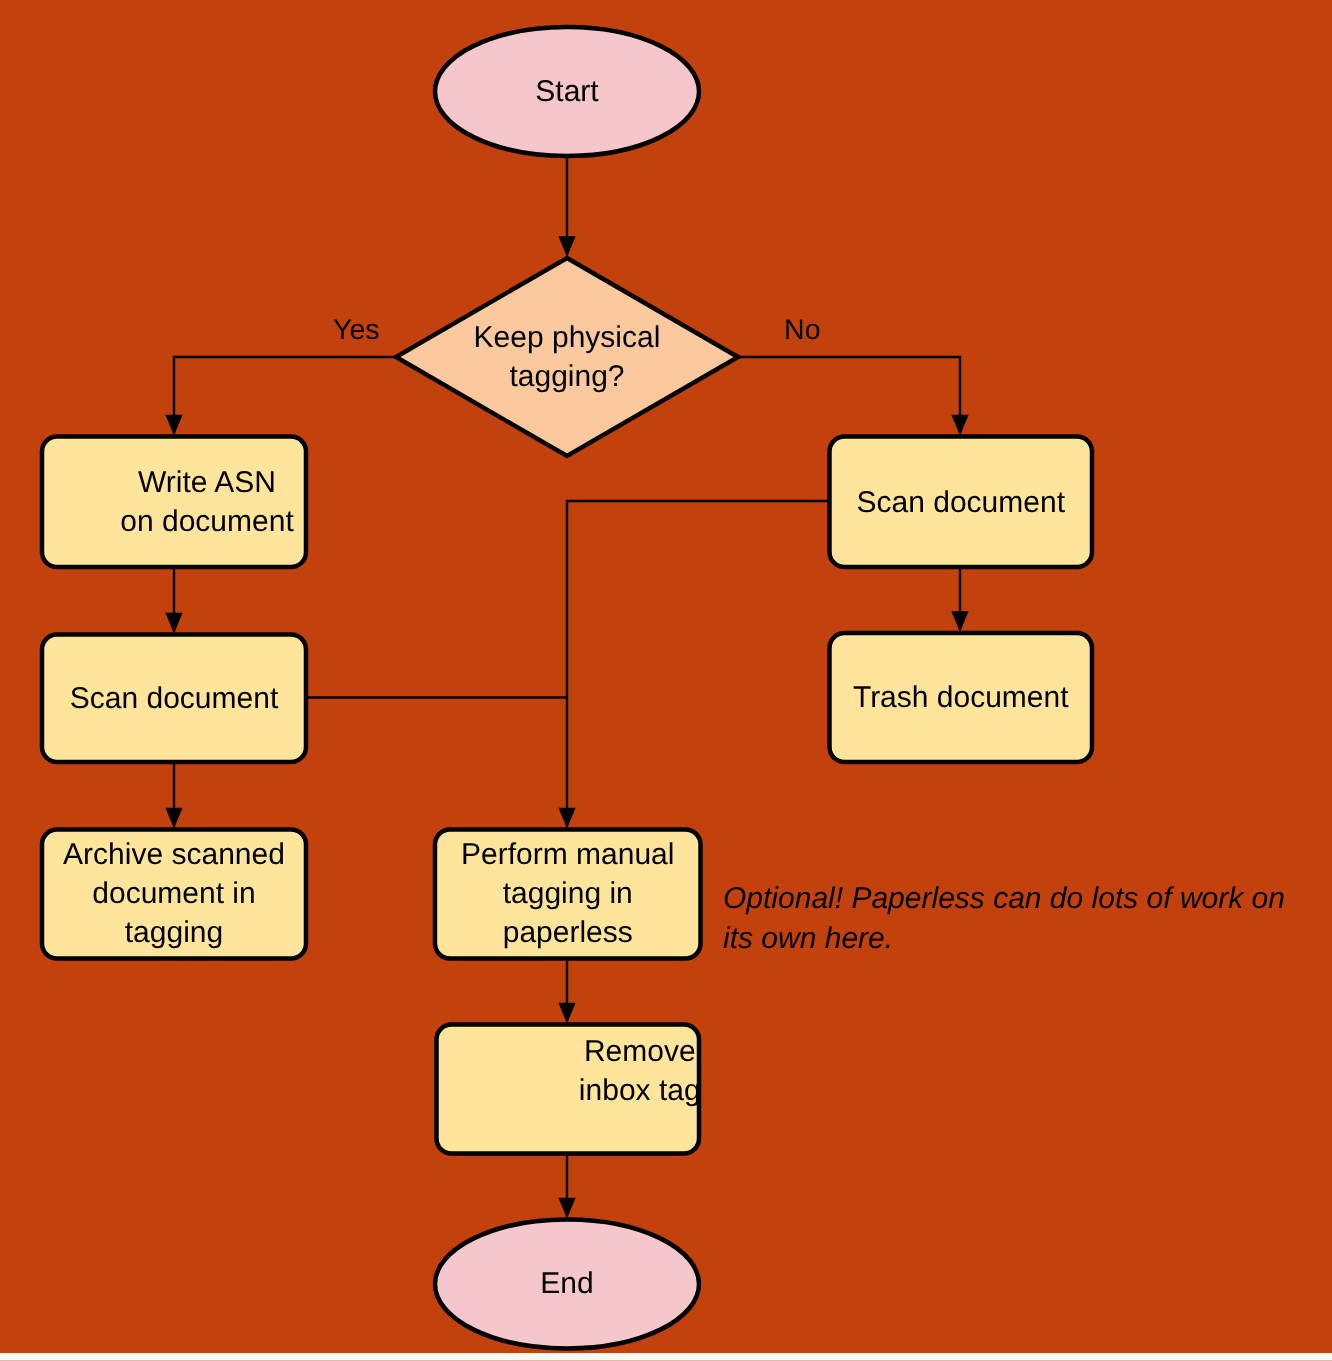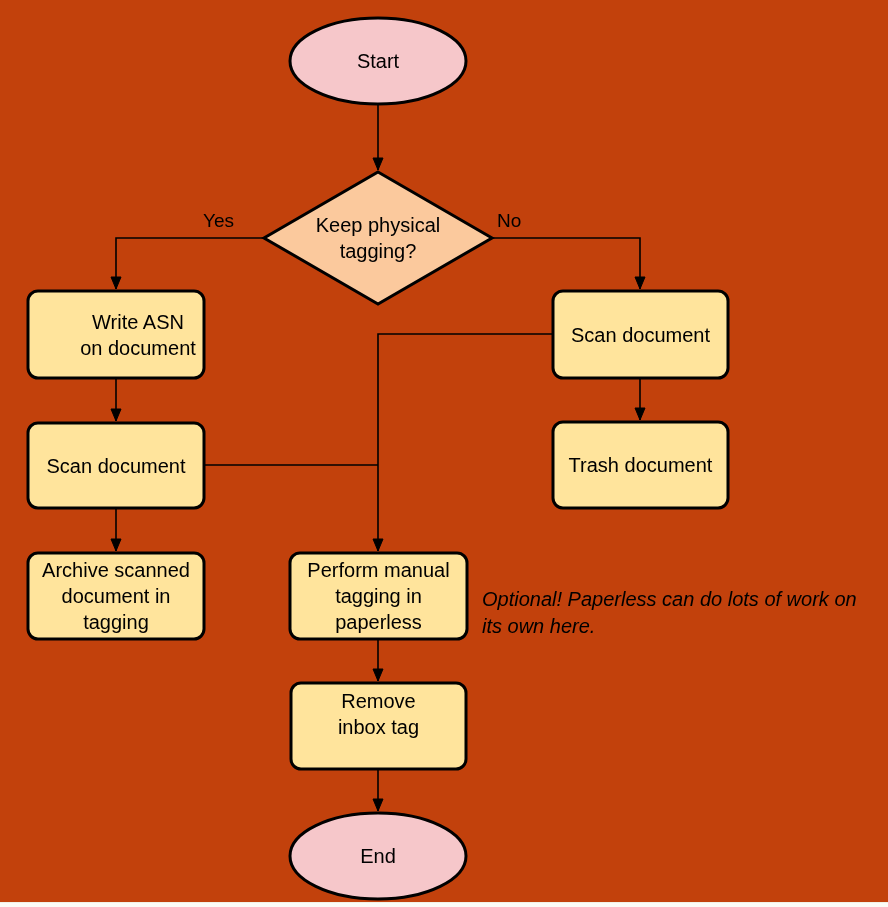--- a/index.html
+++ b/index.html
@@ -21,21 +21,21 @@
     white-space: pre-line;
     font-size: 20px;
     line-height: 26px;
     color: #000000;
   }
   .edge-label {
     position: absolute;
     font-size: 19px;
     line-height: 24px;
     color: #000000;
-    text-align: left;
+    text-align: right;
   }
   .annotation {
     position: absolute;
     left: 482px;
     top: 586px;
     width: 410px;
     font-size: 20px;
     line-height: 27px;
     font-style: italic;
     color: #000000;
@@ -110,21 +110,21 @@
 tagging</div>
 
   <div class="label" style="left:553px; top:291px; width:175px; height:87px;">Scan document</div>
 
   <div class="label" style="left:553px; top:422px; width:175px; height:86px;border-radius:11px;">Trash document</div>
 
   <div class="label" style="left:290px; top:553px; width:177px; height:86px;">Perform manual
 tagging in
 paperless</div>
 
-  <div class="label" style="left:291px; top:683px; width:175px; height:62px;">Remove
+  <div class="label" style="left:291px; top:683px; width:175px; height:62px;padding-left:48px;">Remove
 inbox tag</div>
 
   <div class="label" style="left:290px; top:813px; width:176px; height:86px;">End</div>
 
   <div class="annotation">Optional! Paperless can do lots of work on
 its own here.</div>
 
   <div class="bottom-strip"></div>
 
 </div>

